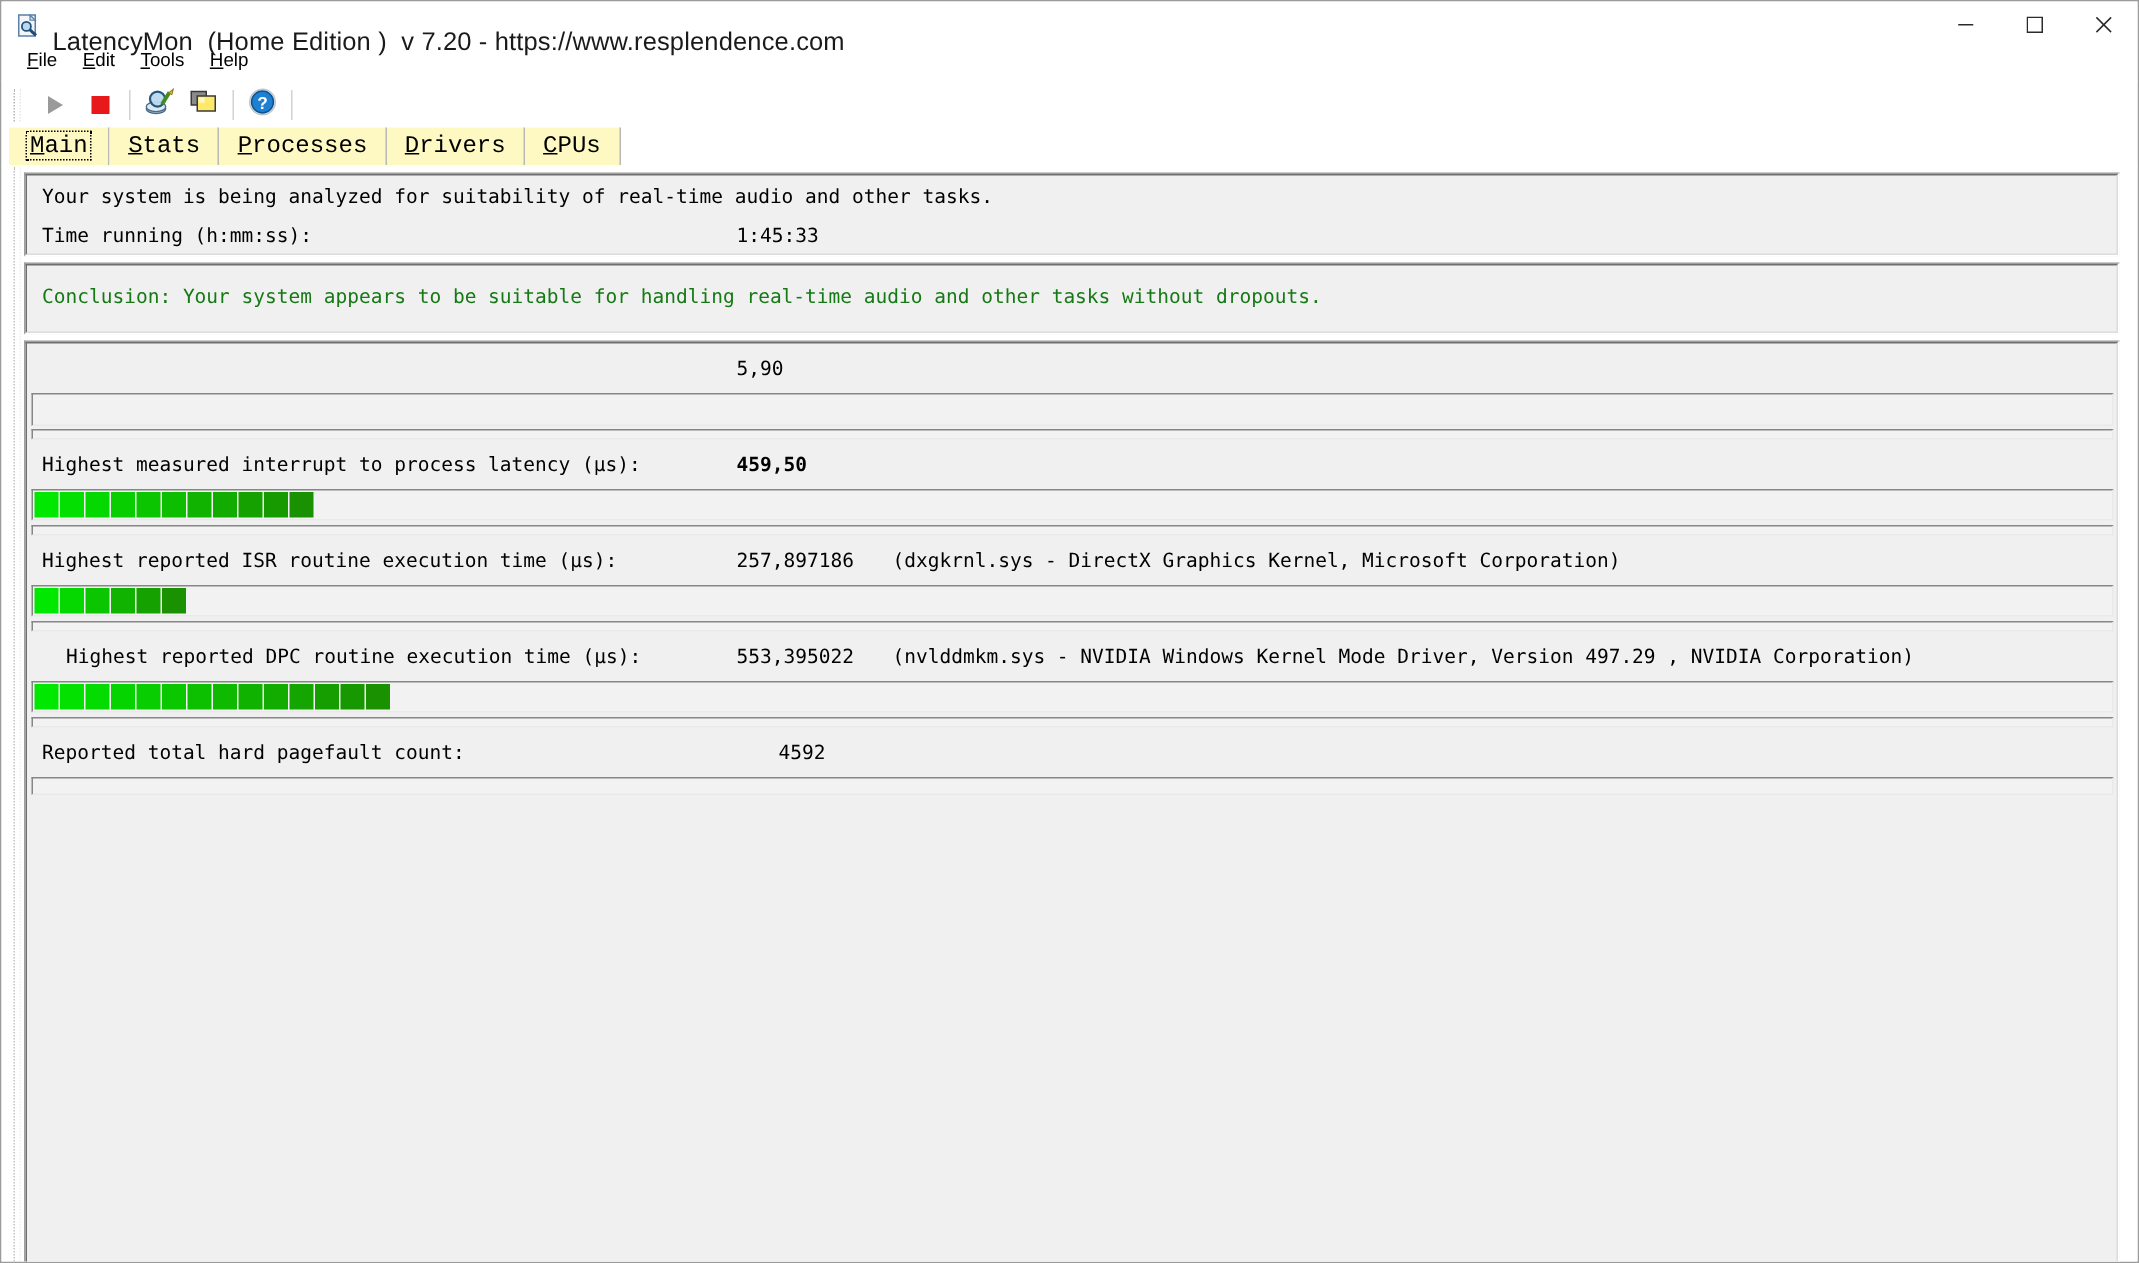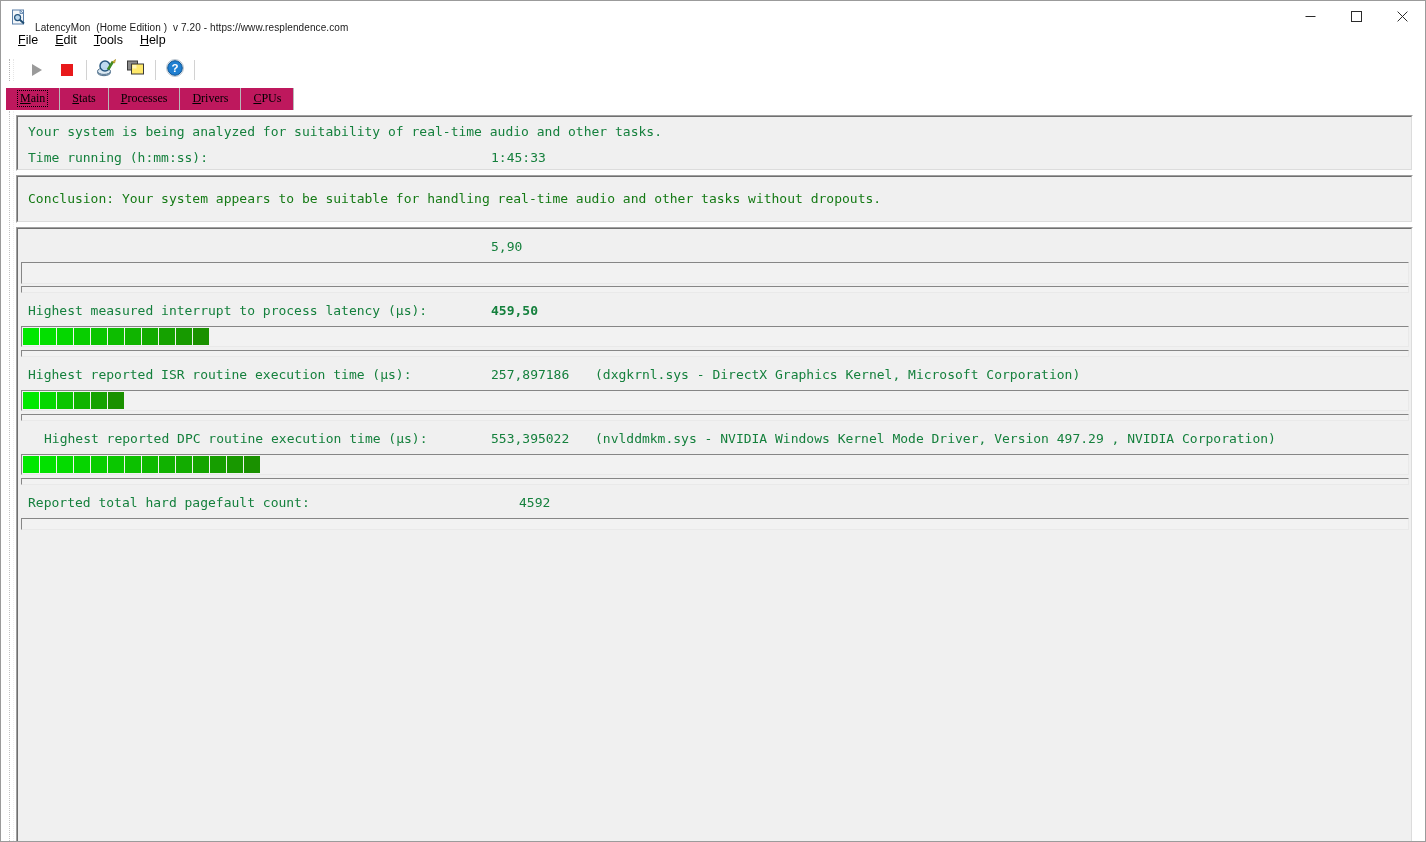--- a/index.html
+++ b/index.html
@@ -39,21 +39,21 @@
   }
   .title-icon {
     width: 16px; height: 16px;
     margin-left: 10px;
     margin-right: 8px;
     position: relative;
     flex: none;
   }
   .title-text {
     font-family: "Liberation Sans", sans-serif;
-    font-size: 10px;
+    font-size: 17px;
     color: #1a1a1a;
     white-space: pre;
     letter-spacing: 0.1px;
     margin-top: 22px;
   }
   .wincontrols {
     position: absolute;
     right: 0; top: 0;
     height: 31px;
     display: flex;
@@ -140,29 +140,29 @@
     position: relative;
   }
   .tabbar::after {
     content: "";
     position: absolute;
     left: 0; right: 0; bottom: 0;
     height: 1px;
     background: #ffffff;
   }
   .tab {
-    font-family: Liberation Serif, serif;
-    font-size: 12px;
+    font-family: Liberation Mono, monospace;
+    font-size: 16px;
     color: #000000;
     padding: 3px 12px 5px 12px;
     border-right: 1px solid #b8b8b8;
     white-space: pre;
     cursor: default;
     position: relative;
-    background: #be185d;
+    background: #fef9c3;
   }
   .tab u { text-decoration: underline; }
   .tab.active .tab-inner {
     outline: 1px dotted #000000;
     padding: 0 2px;
     display: inline-block;
   }
 
   
   .content {
@@ -197,21 +197,21 @@
     border-left: 1px solid #6f6f6f;
     border-right: 1px solid #dcdcdc;
     border-bottom: 1px solid #dcdcdc;
     background: #f0f0f0;
     box-sizing: border-box;
   }
 
   .mono {
     font-family: "DejaVu Sans Mono", "Liberation Mono", monospace;
     font-size: 13px;
-    color: #15803d;
+    color: #000000;
     white-space: pre;
     letter-spacing: 0px;
   }
   .mono.green { color: #157a15; }
 
   .row-line {
     position: absolute;
     white-space: pre;
   }
 

